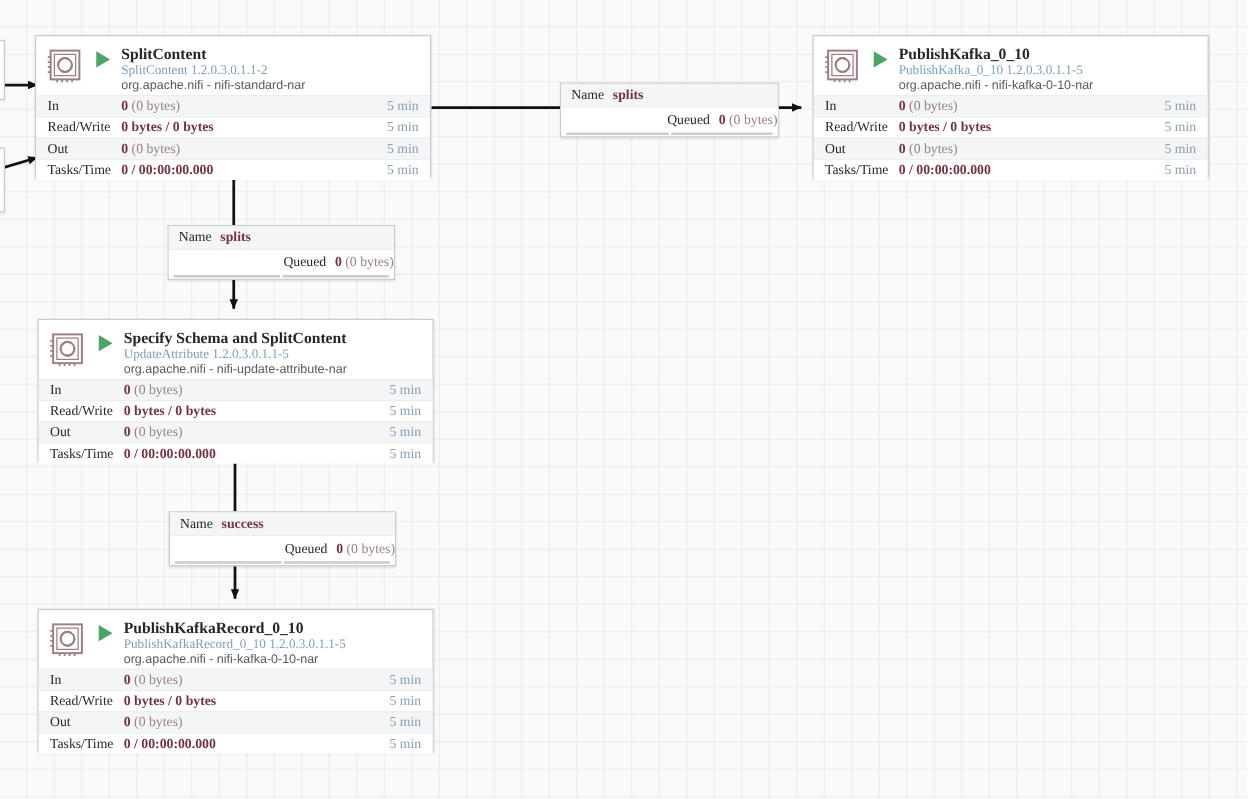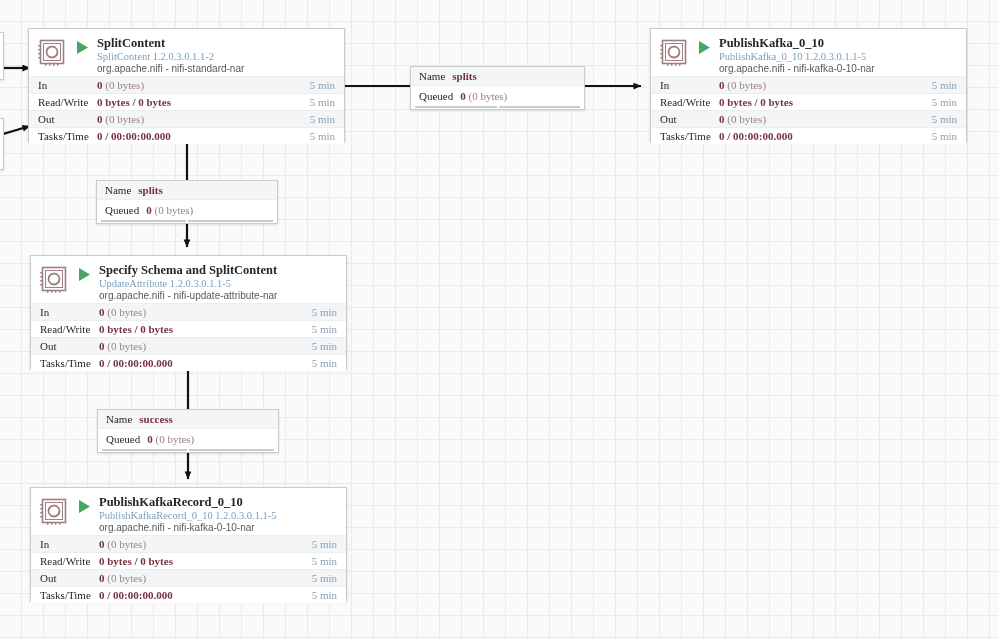--- a/index.html
+++ b/index.html
@@ -125,34 +125,36 @@
   }
 
   
   .conn-label {
     position: absolute;
     background: #ffffff;
     border: 1px solid #c8ccd0;
     box-shadow: 0 1px 2px rgba(0,0,0,0.13);
     box-sizing: border-box;
     font-size: 11px;
+    margin-left: 38px;
   }
   .conn-row {
     display: flex;
     align-items: center;
     height: 19px;
     padding-left: 8px;
     box-sizing: border-box;
   }
   .conn-row.top {
     background: #f4f5f6;
     border-bottom: 1px solid #eceded;
   }
   .conn-row.bottom {
     background: #ffffff;
+    justify-content: flex-end;
   }
   .conn-key {
     color: #262626;
     margin-right: 7px;
   }
   .conn-val {
     color: #76323f;
     font-weight: bold;
   }
   .conn-val .muted {

